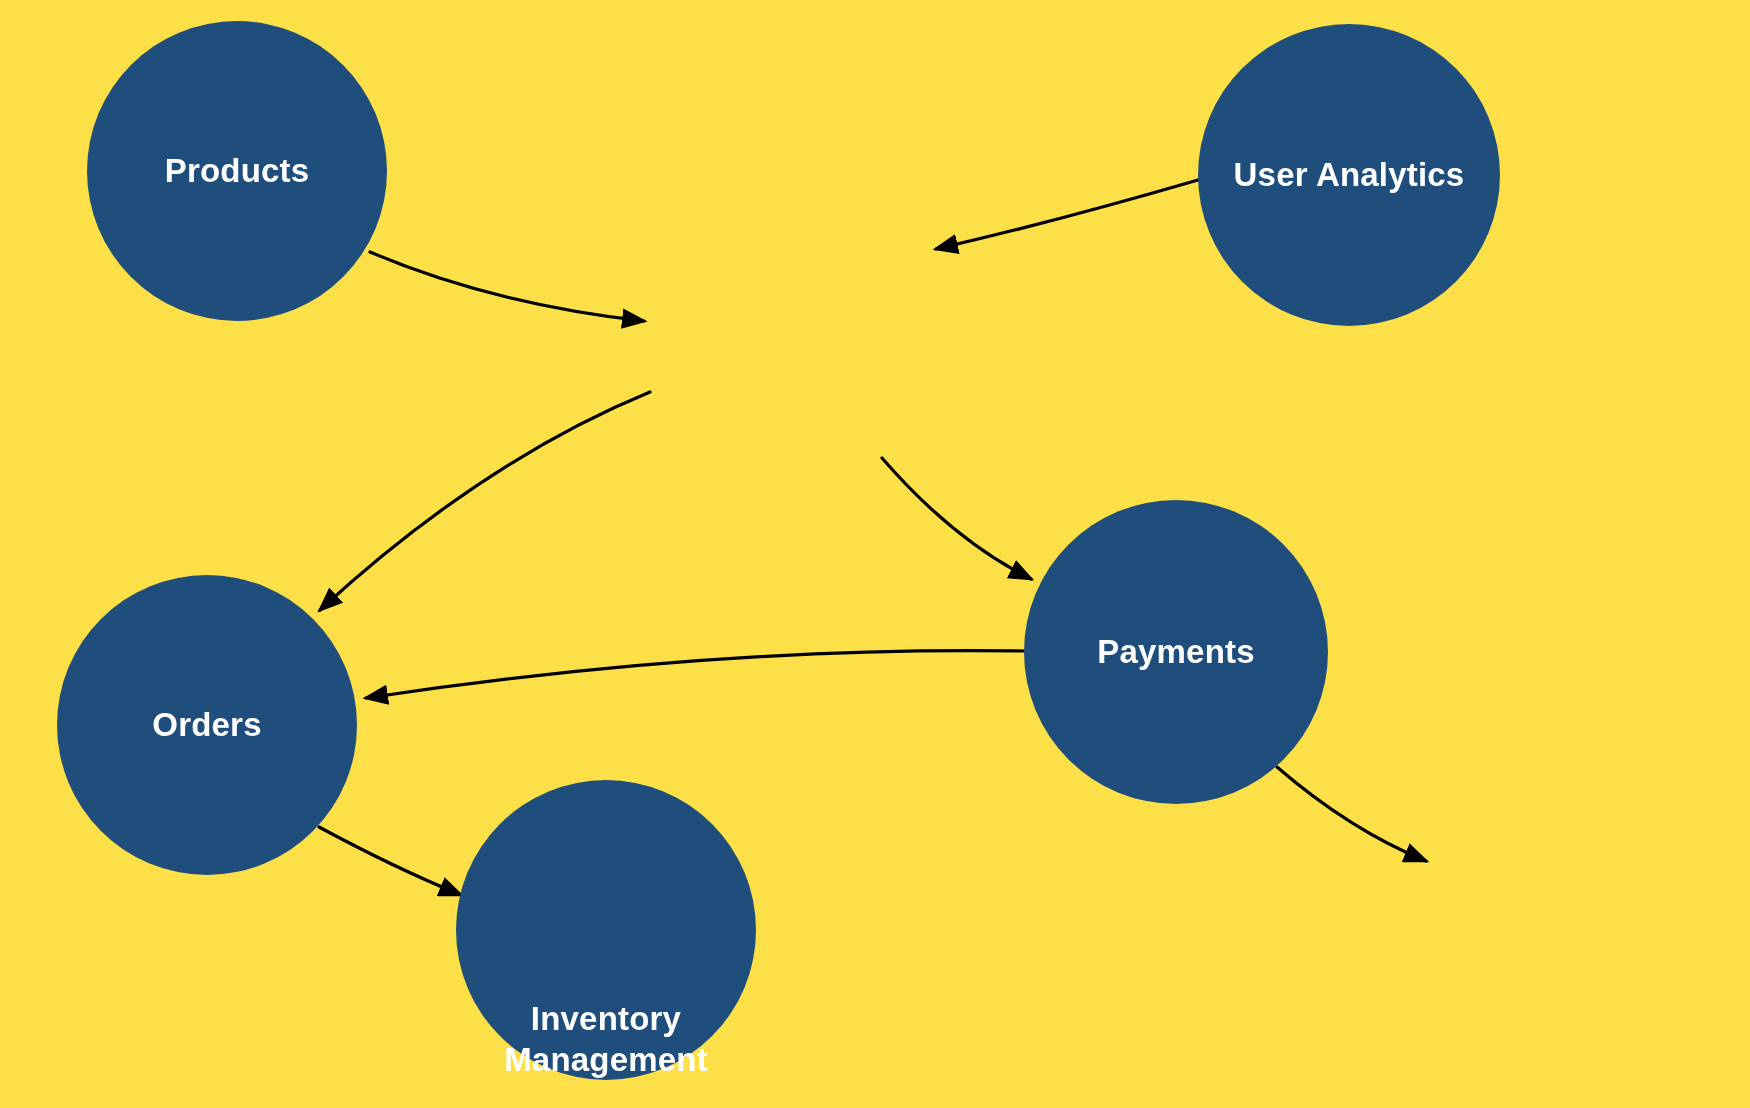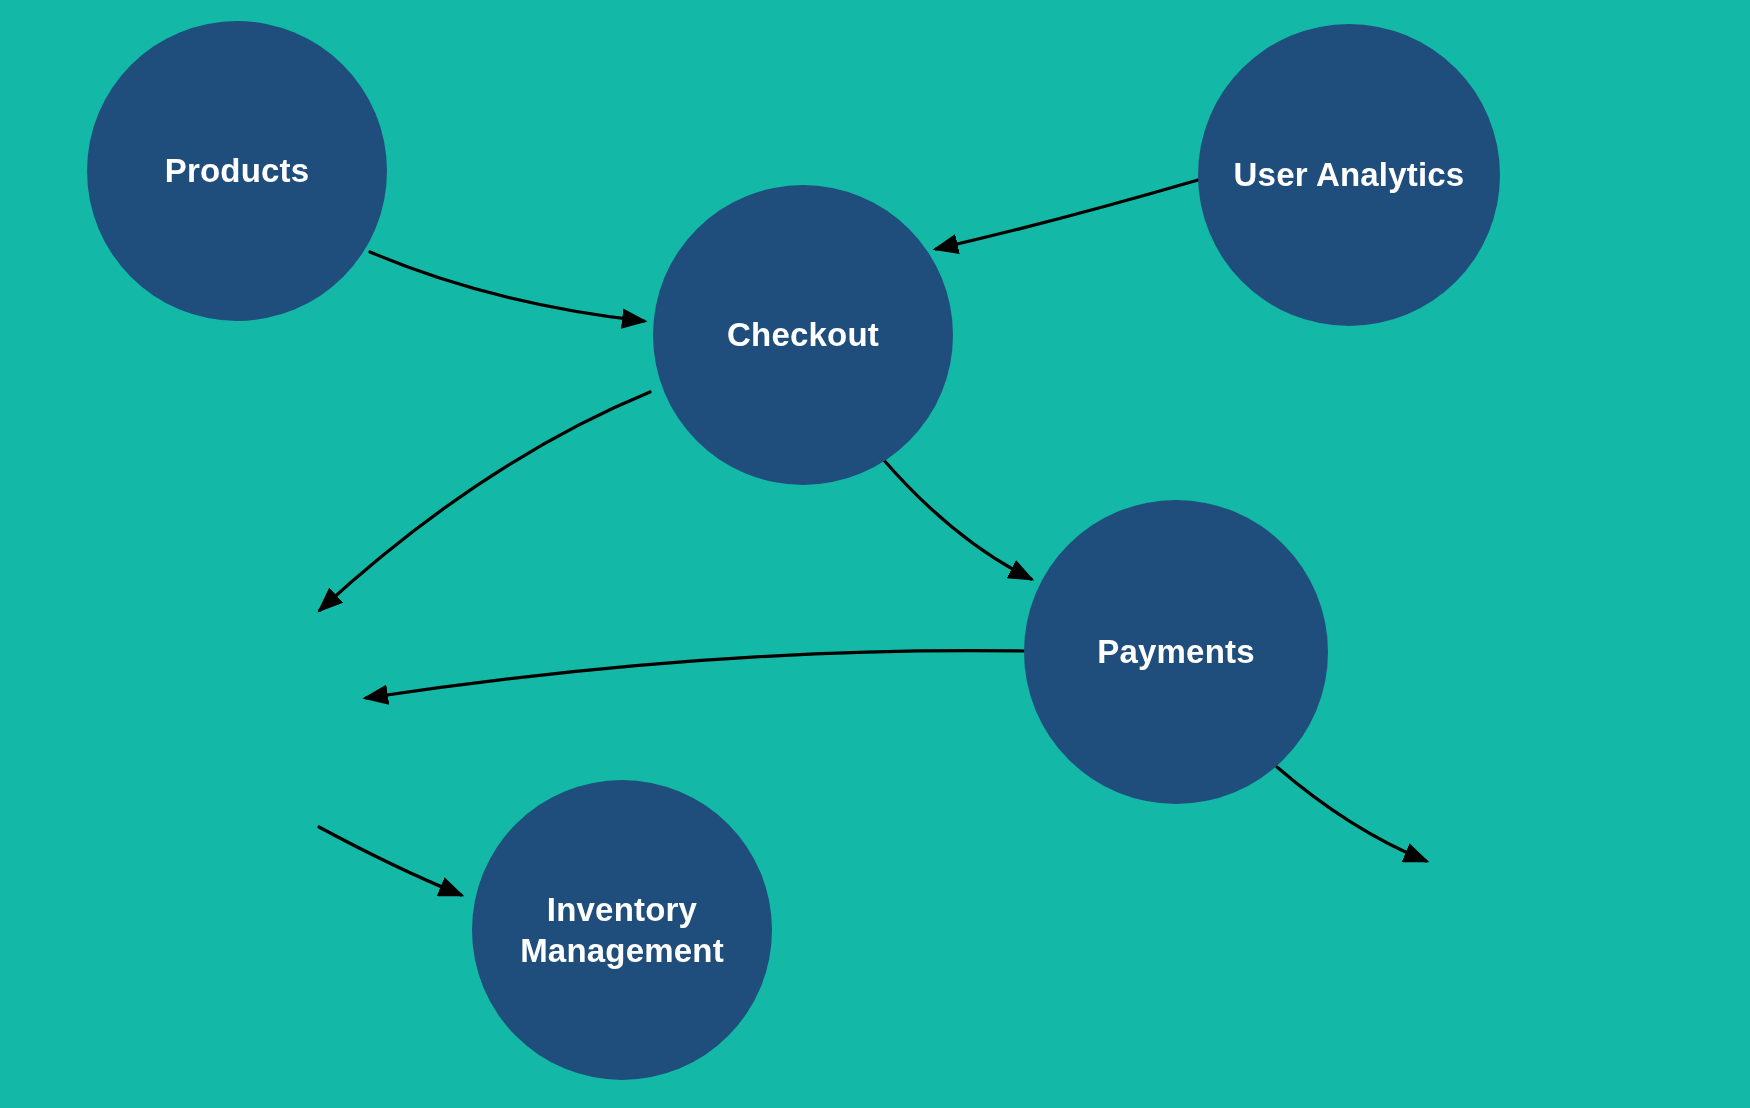--- a/index.html
+++ b/index.html
@@ -5,21 +5,21 @@
   html, body {
     margin: 0;
     padding: 0;
     background: #ffffff;
     font-family: "Liberation Sans", "DejaVu Sans", sans-serif;
   }
   .canvas {
     position: relative;
     width: 1750px;
     height: 1108px;
-    background: #14b8a6;
+    background: #fde047;
     overflow: hidden;
   }
   .edges-layer {
     position: absolute;
     left: 0;
     top: 0;
     width: 1750px;
     height: 1108px;
   }
   .edge {
@@ -76,27 +76,27 @@
   </svg>
 
   <div class="node" style="left:87px;  top:21px;  width:300px; height:300px;">
     <span class="node-label">Products</span>
   </div>
 
   <div class="node" style="left:1198px; top:24px; width:302px; height:302px;">
     <span class="node-label">User Analytics</span>
   </div>
 
-  <div class="node" style="left:653px; top:185px; width:300px; height:300px;">
-    <span class="node-label">Checkout</span>
-  </div>
 
   <div class="node" style="left:1024px; top:500px; width:304px; height:304px;text-align:center;">
     <span class="node-label">Payments</span>
   </div>
 
+  <div class="node" style="left:57px; top:575px; width:300px; height:300px;">
+    <span class="node-label">Orders</span>
+  </div>
 
-  <div class="node" style="left:472px; top:780px; width:300px; height:300px;">
+  <div class="node" style="left:456px; top:780px; width:300px; height:300px;align-items:flex-end;">
     <span class="node-label">Inventory Management</span>
   </div>
 
 
 </div>
 
 </body></html>

